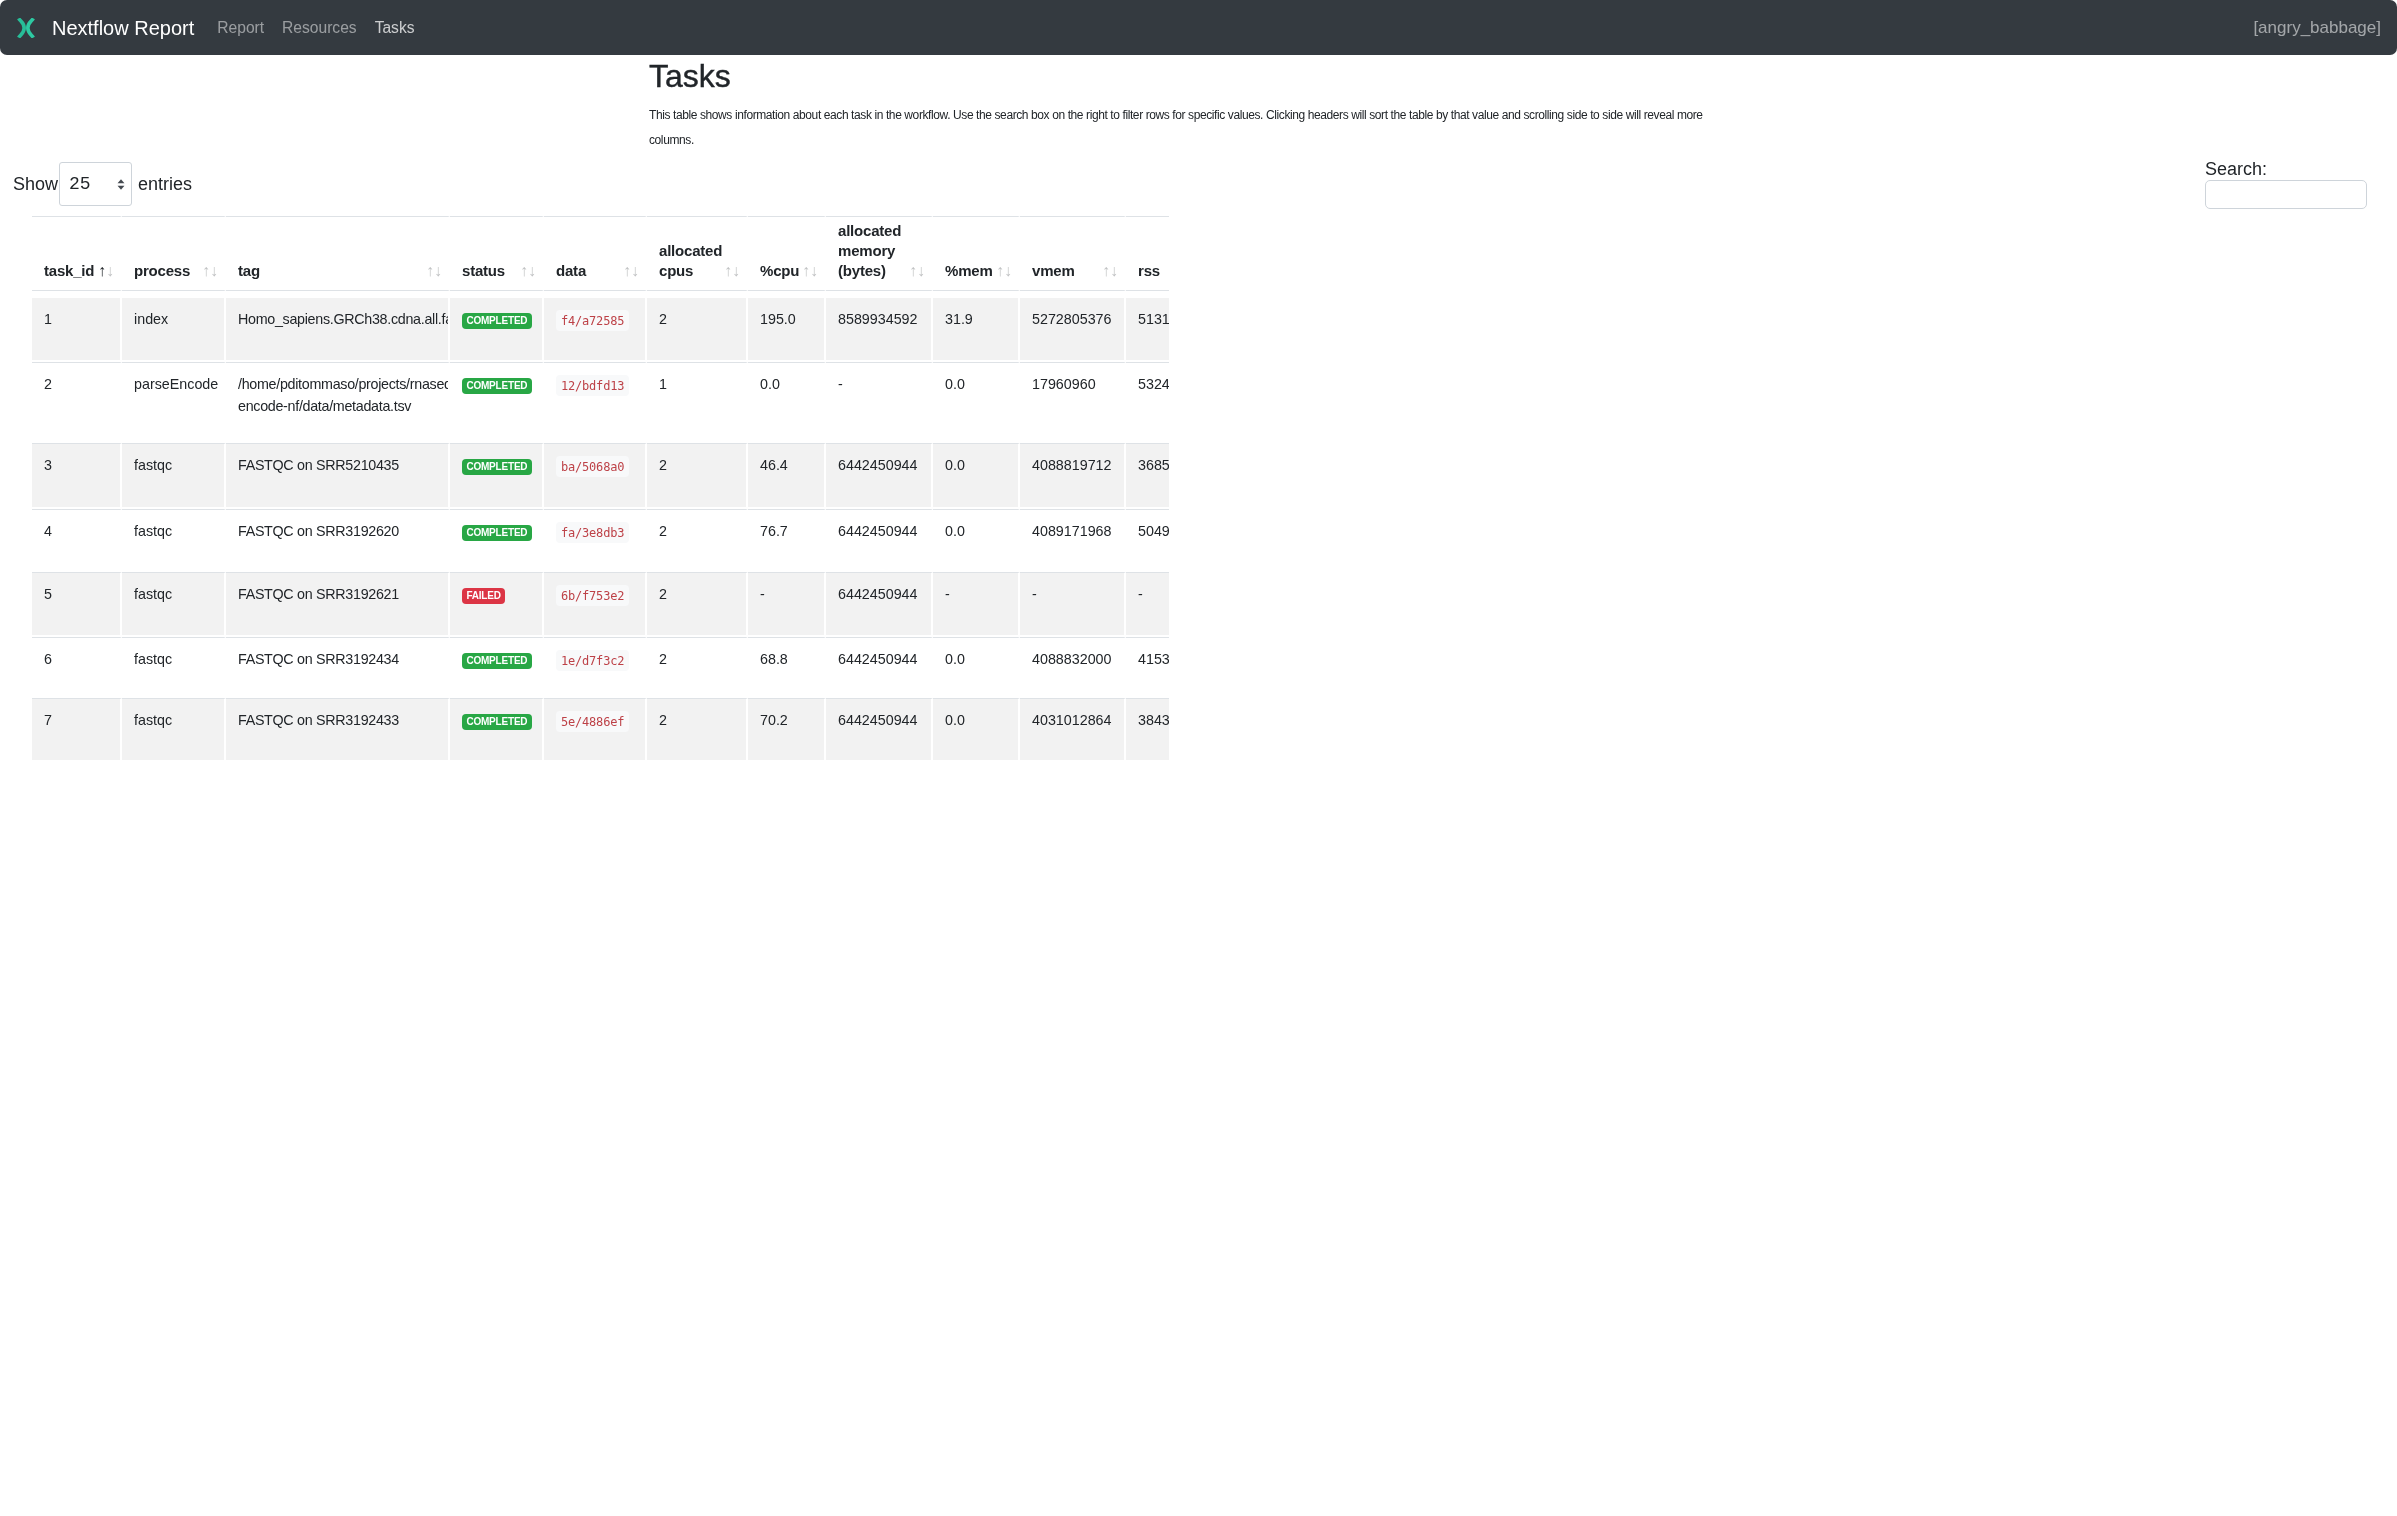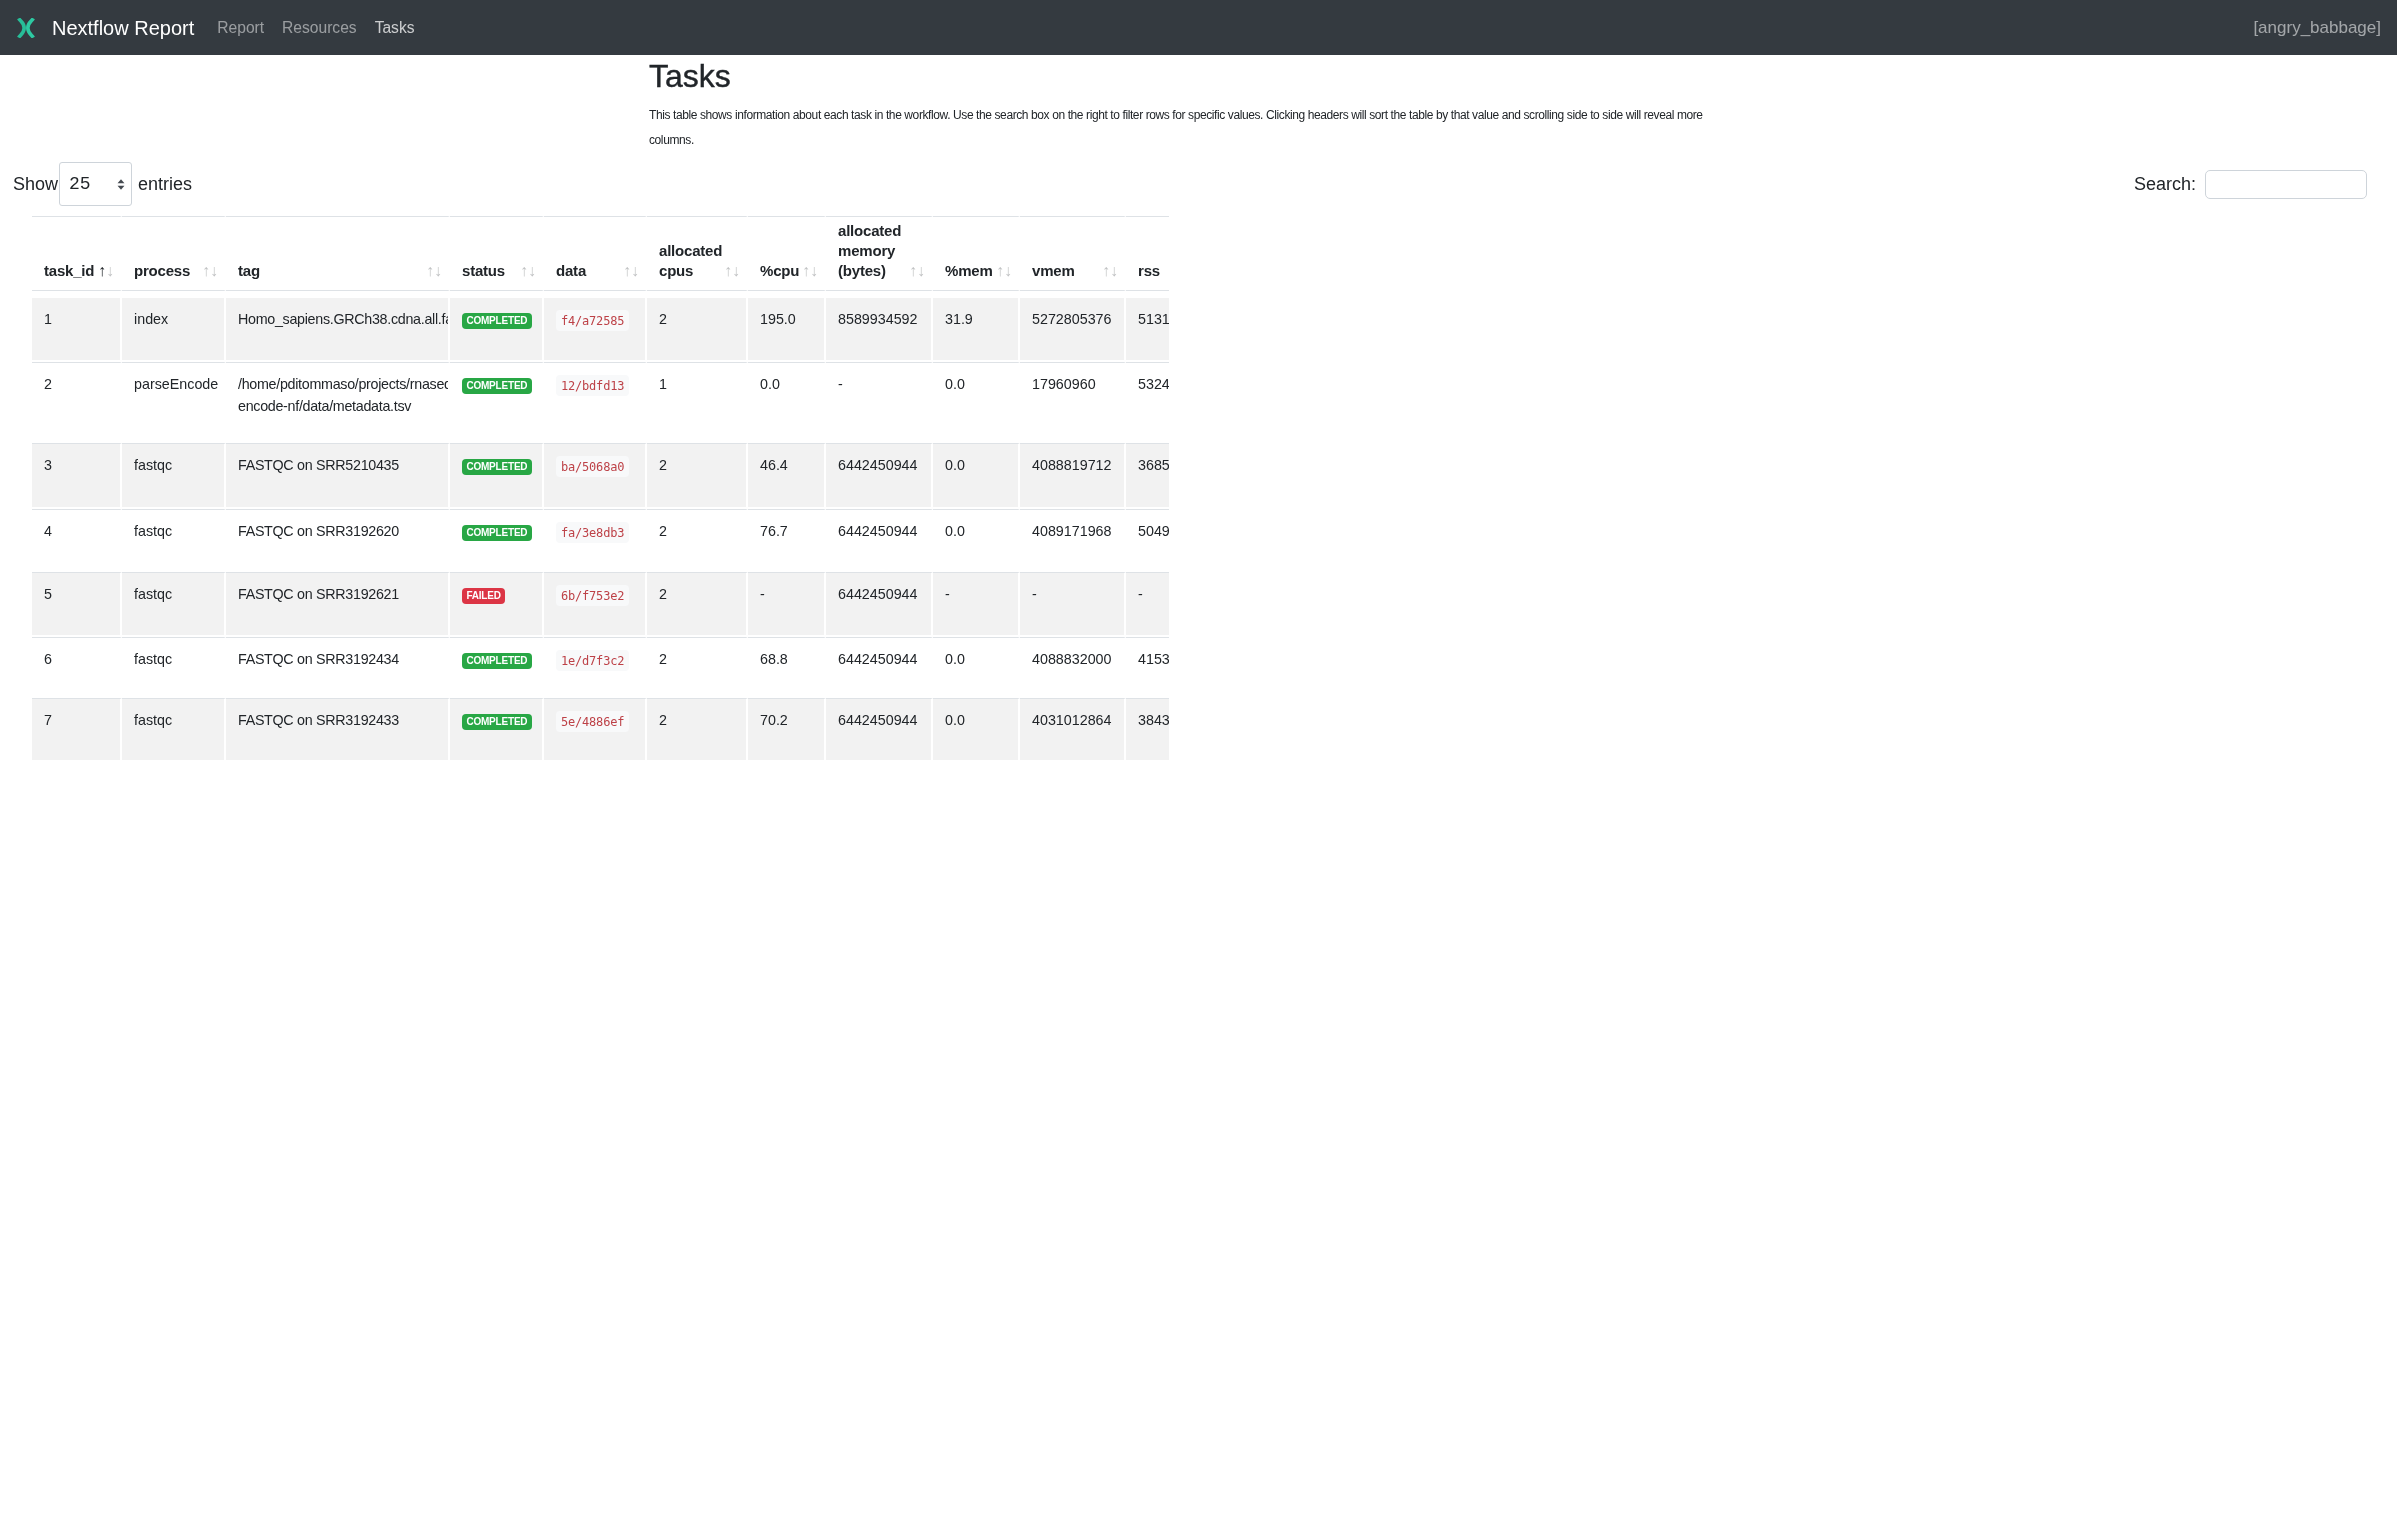--- a/index.html
+++ b/index.html
@@ -14,20 +14,21 @@
   }
 
   
   .navbar {
     height: 55px;
     background: var(--navbar-bg, #343a40);
     display: flex;
     align-items: center;
     padding: 0 16px;
     width: 100%;
+    border-radius: 7px;
   }
   .navbar-brand {
     display: flex;
     align-items: center;
     color: #fff;
     font-size: 20px;
     line-height: 1;
     text-decoration: none;
     white-space: nowrap;
   }
@@ -92,21 +93,21 @@
     padding: 0 22px 0 9px;
     line-height: 27px;
   }
   .select-caret {
     position: absolute;
     right: 7px; top: 50%;
     margin-top: -5.4px;
     width: 8px; height: 11px;
     pointer-events: none;
   }
-  .dt-search { display: flex; align-items: center; font-size: 18px; }
+  .dt-search { display: flex; align-items: flex-start; font-size: 18px; flex-direction: column; }
   .dt-search label { margin-right: 9px; }
   input.dt-search-input {
     width: 162px;
     height: 29px;
     border: 1px solid #ced4da;
     border-radius: 5px;
     background: #fff;
     font-family: inherit;
     font-size: 16px;
     color: #212529;

